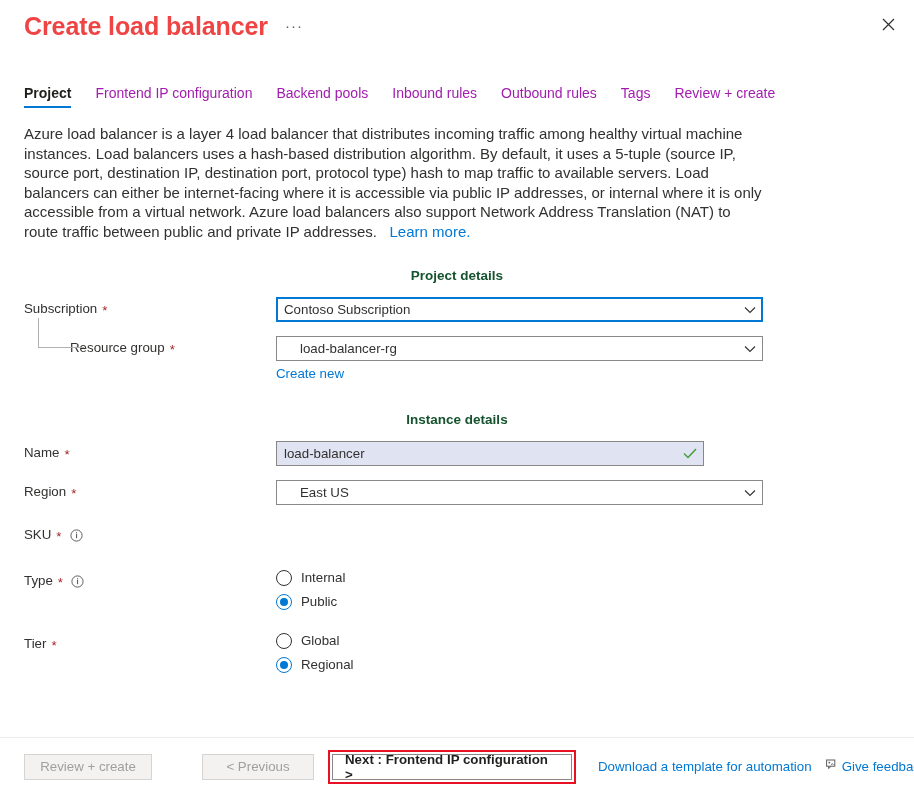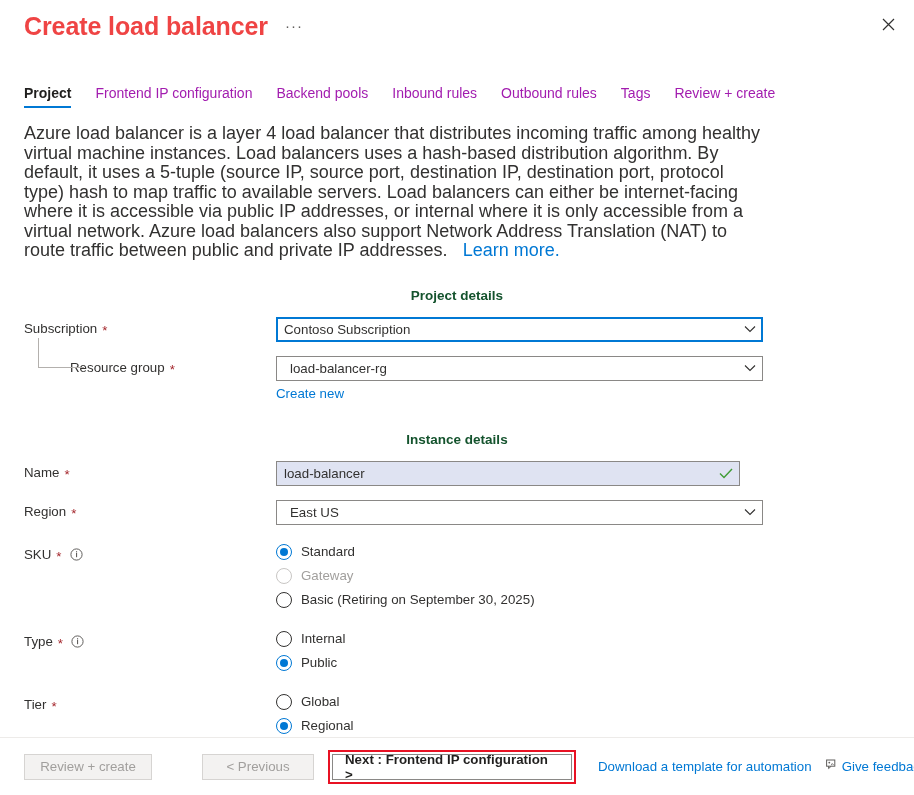--- a/index.html
+++ b/index.html
@@ -87,21 +87,21 @@
     height: 2px;
     background: #0078d4;
   }
 
   
   .content {
     padding: 0 24px;
     margin-top: 16px;
   }
   .intro {
-    font-size: 18px;
+    font-size: 15px;
     line-height: 19.5px;
     color: #323130;
     max-width: 742px;
   }
   .link {
     color: #0078d4;
     text-decoration: none;
     cursor: pointer;
   }
 
@@ -154,35 +154,35 @@
 
   .field { width: 487px; position: relative; }
 
   .select-box {
     width: 487px;
     height: 25px;
     border: 1px solid #8a8886;
     background: #ffffff;
     display: flex;
     align-items: center;
-    padding: 0 6px 0 13px;
+    padding: 0 6px 0 23px;
     font-size: 13.3px;
     color: #323130;
     cursor: pointer;
     justify-content: space-between;
   }
   .select-box.focused {
     border: 2px solid #0078d4;
     padding: 0 5px 0 6px;
   }
   .chevron { color: #323130; display: flex; align-items: center; }
   .chevron svg { display: block; }
 
   .text-box {
-    width: 464px;
+    width: 428px;
     height: 25px;
     border: 1px solid #8a8886;
     background: #dfe3f2;
     display: flex;
     align-items: center;
     padding: 0 6px 0 7px;
     font-size: 13.3px;
     color: #323130;
     justify-content: space-between;
   }
@@ -411,36 +411,20 @@
     <div class="form-label">
       <span>SKU</span>
       <span class="req">*</span>
       <span class="info-icon">
         <svg width="13" height="13" viewBox="0 0 13 13" aria-hidden="true">
           <circle cx="6.5" cy="6.5" r="5.6" stroke="#605e5c" stroke-width="1" fill="none"></circle>
           <rect x="6" y="5" width="1.1" height="4.2" fill="#605e5c"></rect>
           <rect x="6" y="3.2" width="1.1" height="1.2" fill="#605e5c"></rect>
         </svg>
       </span>
-    </div>
-    <div class="field">
-      <div class="radio-group">
-        <div class="radio-item">
-          <span class="radio checked"></span>
-          <span>Standard</span>
-        </div>
-        <div class="radio-item disabled">
-          <span class="radio disabled"></span>
-          <span>Gateway</span>
-        </div>
-        <div class="radio-item">
-          <span class="radio"></span>
-          <span>Basic (Retiring on September 30, 2025)</span>
-        </div>
-      </div>
     </div>
   </div>
 
   <div class="form-row" style="margin-bottom:22px;">
     <div class="form-label">
       <span>Type</span>
       <span class="req">*</span>
       <span class="info-icon">
         <svg width="13" height="13" viewBox="0 0 13 13" aria-hidden="true">
           <circle cx="6.5" cy="6.5" r="5.6" stroke="#605e5c" stroke-width="1" fill="none"></circle>

